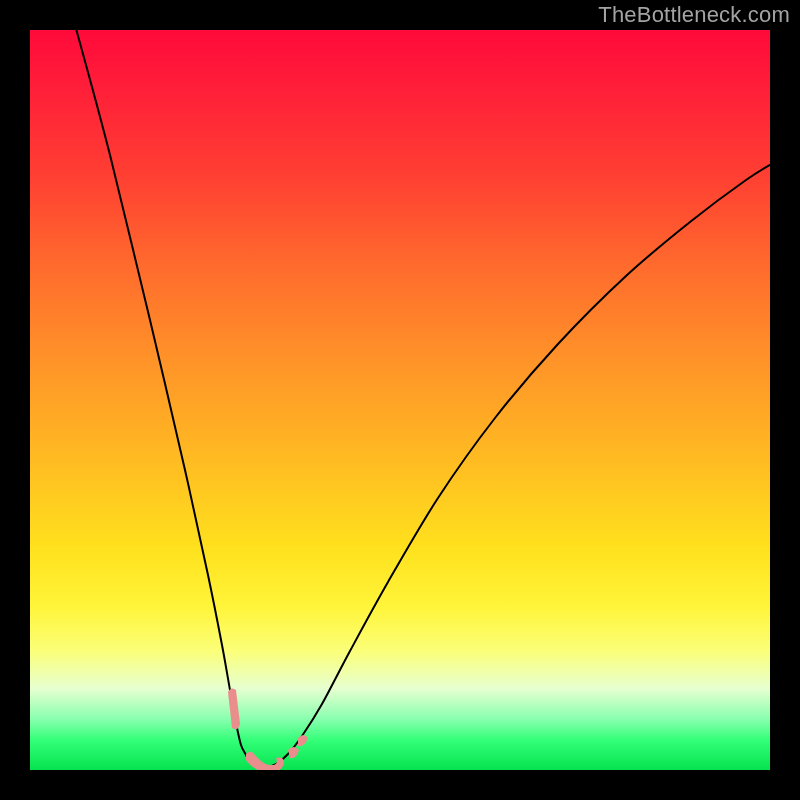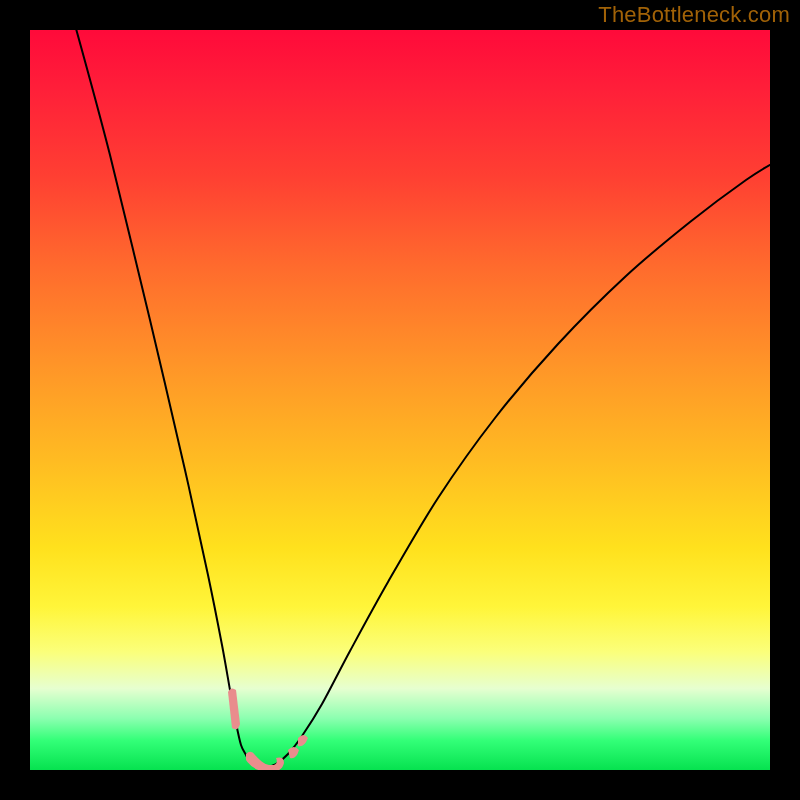--- a/index.html
+++ b/index.html
@@ -40,21 +40,21 @@
     );
   }
   svg.curve {
     position: absolute;
     inset: 0;
   }
   .watermark {
     position: absolute;
     top: 2px;
     right: 10px;
-    color: #a16207;
+    color: #a3a3a3;
     font-size: 22px;
     font-weight: 500;
     letter-spacing: 0.2px;
     user-select: none;
   }
 </style>
 </head>
 <body>
 
 <div class="watermark">TheBottleneck.com</div>

